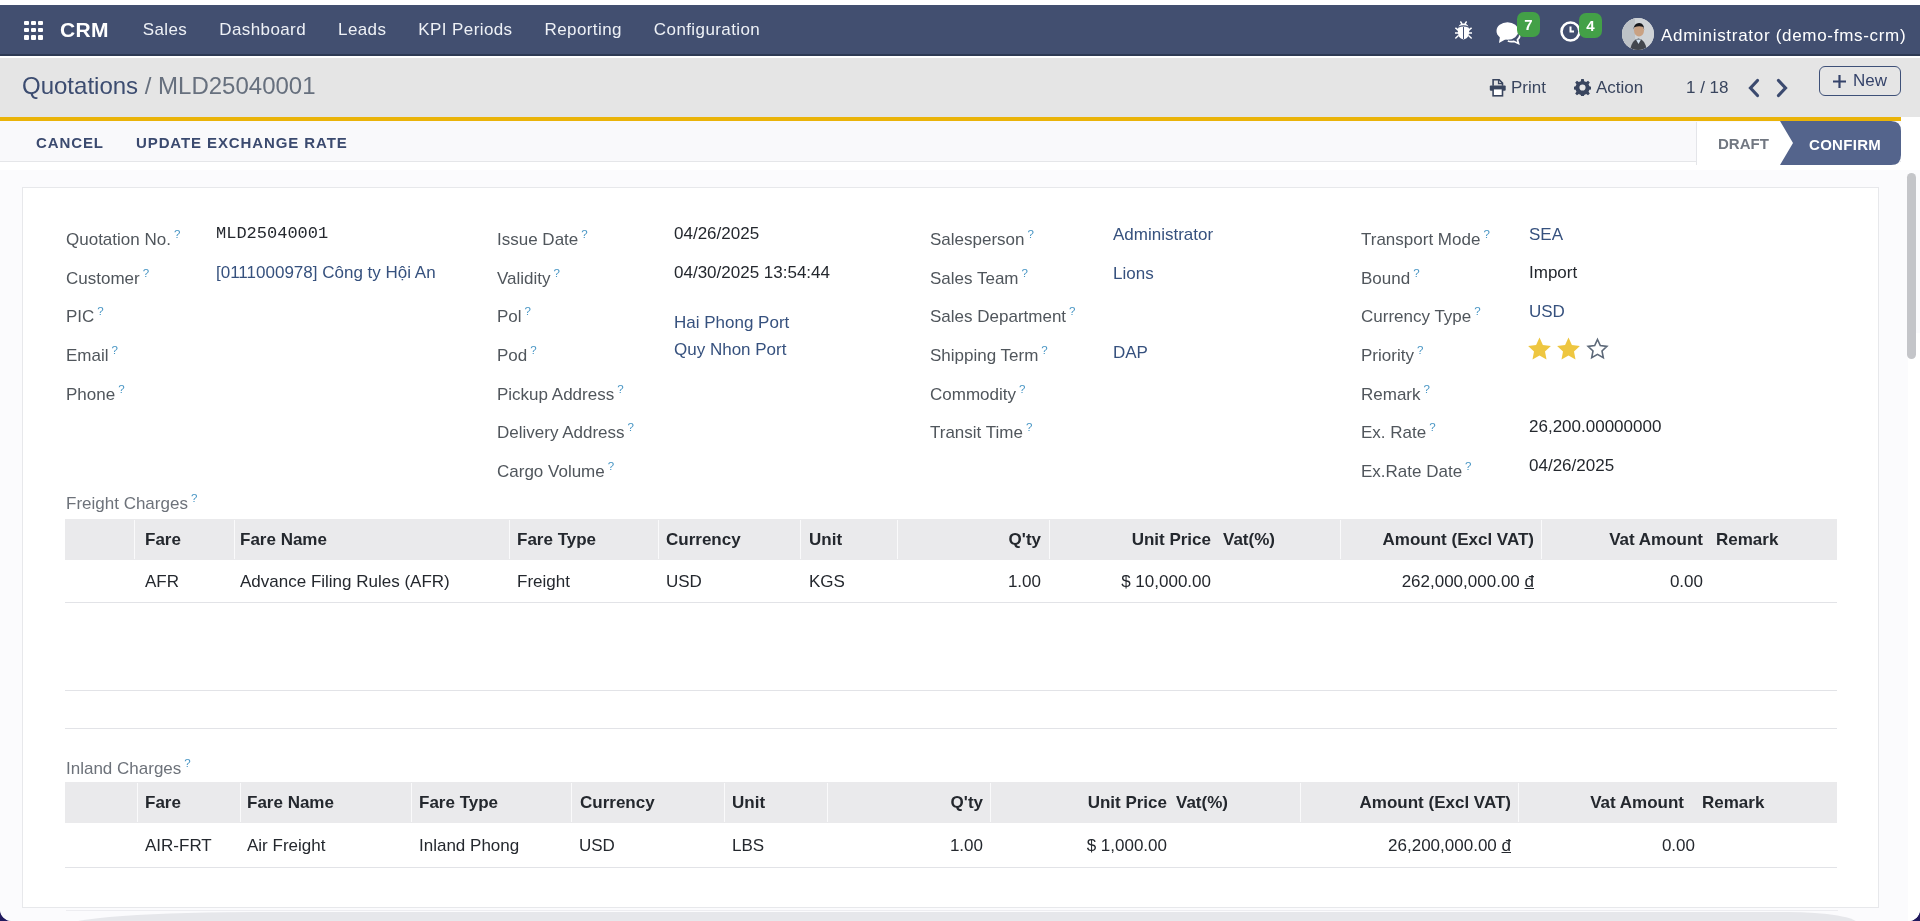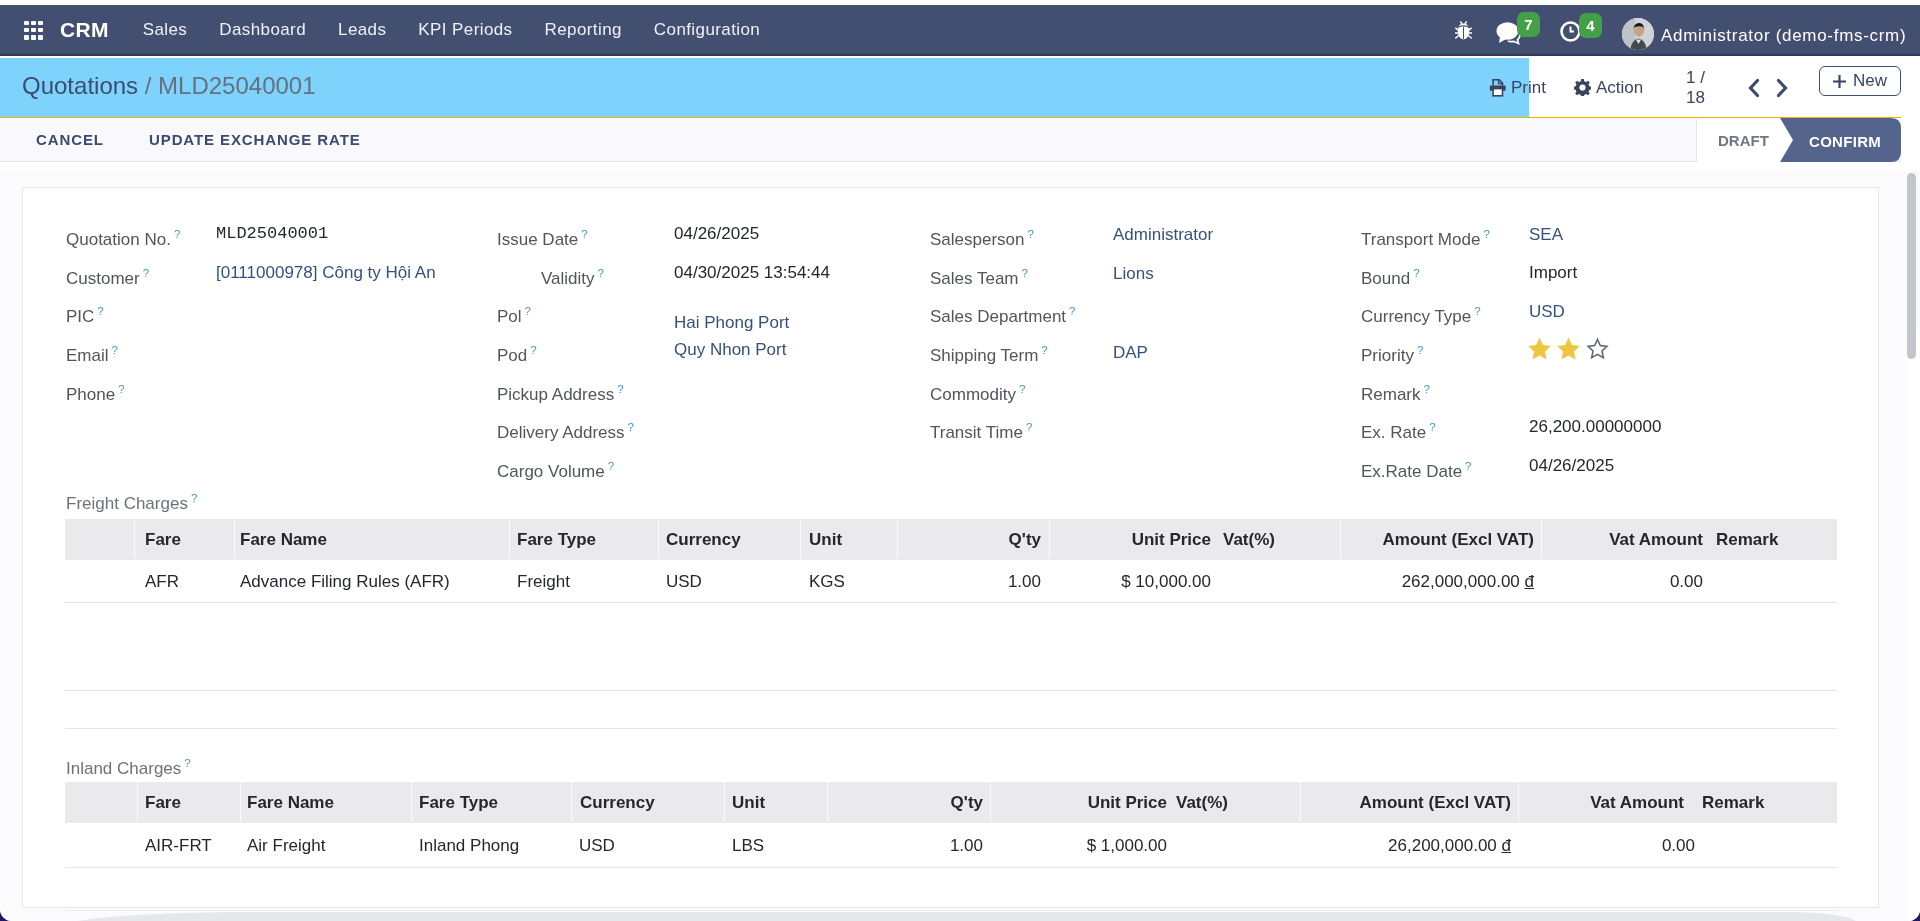--- a/index.html
+++ b/index.html
@@ -16,28 +16,28 @@
   .gridicon div { background:#fff; border-radius:1px; }
   .brand { color:#fff; font-size:21px; font-weight:600; margin-left:17px; letter-spacing:.3px; }
   .menu { display:flex; color:#eef1f6; font-size:17px; letter-spacing:.4px; margin-left:18px; }
   .menu span { padding:0 16px; }
   .badge { position:absolute; background:#43a047; color:#fff; font-size:15px; text-align:center;
            font-weight:bold; border-radius:7px; width:23px; height:25px; line-height:25px; z-index:2; }
   .avatar { width:32px; height:32px; border-radius:50%; background:#cfd4da; display:block;
             position:relative; overflow:hidden; }
   .uname { font-size:17px; letter-spacing:.7px; color:#fff; }
   
-  .crumbbar { position:absolute; left:0; top:58px; width:1529px; height:59px; background:#7dd3fc; }
+  .crumbbar { position:absolute; left:0; top:58px; width:1920px; height:59px; background:#e5e5e5; }
   .crumbs { position:absolute; left:22px; top:14px; font-size:24px; color:#67707e; }
   .crumbs .act { color:#3c4c70; }
   .ctrl { position:absolute; top:0; height:59px; display:flex; align-items:center; color:#39455e;
           font-size:17px; }
   
   .statusbar { position:absolute; left:0; top:117px; width:1920px; height:45px; background:#f9f9fb;
-               border-top:1px solid #eab308; border-bottom:1px solid #e5e6e9; }
+               border-top:4px solid #eab308; border-bottom:1px solid #e5e6e9; }
   .sbtn { position:absolute; top:0; height:43px; line-height:43px; font-size:15px; font-weight:bold;
           color:#3b4a6f; letter-spacing:.9px; }
   .draftseg { position:absolute; left:1696px; top:1px; width:97px; height:43px; background:#fff;
               border-left:1px solid #e4e5e9; line-height:43px; padding-left:21px;
               font-size:15px; font-weight:bold; color:#717781; }
   
   .content { position:absolute; left:0; top:170px; width:1920px; height:758px; background:#fbfbfd; }
   .sheet { position:absolute; left:22px; top:17px; width:1857px; height:721px; background:#fff;
            border:1px solid #e7e8eb; }
   .fl { position:absolute; font-size:17px; color:#50565c; white-space:nowrap; line-height:22px; }
@@ -153,21 +153,21 @@
     </span>
     <span class="ctrl" style="left:1819px;top:8px;height:30px;width:82px;border:1.5px solid #3e5078;
       border-radius:6px;justify-content:center;color:#35436a;font-size:17px;">
       <svg width="13" height="13" viewBox="0 0 12 12" style="margin-right:7px;">
           <path d="M5 0 h2 v5 h5 v2 h-5 v5 h-2 v-5 h-5 v-2 h5 z" fill="#35436a"></path>
         </svg>New</span>
   </div>
 
   <div class="statusbar">
     <span class="sbtn" style="left:36px;">CANCEL</span>
-    <span class="sbtn" style="left:136px;margin-left:13px;">UPDATE EXCHANGE RATE</span>
+    <span class="sbtn" style="left:136px;">UPDATE EXCHANGE RATE</span>
     <div class="draftseg">DRAFT</div>
     <svg style="position:absolute;left:1780px;top:0;" width="121" height="44" viewBox="0 0 121 44">
       <path d="M0 0 H111 Q121 0 121 10 V34 Q121 44 111 44 H0 L13 22 Z" fill="#54648c"></path>
       <text x="29" y="29" font-family="Liberation Sans" font-size="15" font-weight="bold" fill="#fff" letter-spacing="0.3">CONFIRM</text>
     </svg>
   </div>
   <div class="sbtrack2"></div>
 
   <div class="content">
     <div class="sheet"></div>
@@ -175,21 +175,21 @@
     <span class="fl" style="left:66px;top:53px;">Quotation No.<sup class="q">?</sup></span>
     <span class="fv" style="left:216px;top:53px;font-family:Liberation Mono, monospace;">MLD25040001</span>
     <span class="fl" style="left:66px;top:92px;">Customer<sup class="q">?</sup></span>
     <span class="fv lk" style="left:216px;top:92px;">[0111000978] Công ty Hội An</span>
     <span class="fl" style="left:66px;top:130px;">PIC<sup class="q">?</sup></span>
     <span class="fl" style="left:66px;top:169px;">Email<sup class="q">?</sup></span>
     <span class="fl" style="left:66px;top:208px;">Phone<sup class="q">?</sup></span>
 
     <span class="fl" style="left:497px;top:53px;">Issue Date<sup class="q">?</sup></span>
     <span class="fv" style="left:674px;top:53px;">04/26/2025</span>
-    <span class="fl" style="left:497px;top:92px;margin-left:44px;">Validity<sup class="q">?</sup></span>
+    <span class="fl" style="left:497px;top:92px;">Validity<sup class="q">?</sup></span>
     <span class="fv" style="left:674px;top:92px;">04/30/2025 13:54:44</span>
     <span class="fl" style="left:497px;top:130px;">Pol<sup class="q">?</sup></span>
     <span class="fv lk" style="left:674px;top:130px;margin-top:12px;">Hai Phong Port</span>
     <span class="fl" style="left:497px;top:169px;">Pod<sup class="q">?</sup></span>
     <span class="fv lk" style="left:674px;top:169px;">Quy Nhon Port</span>
     <span class="fl" style="left:497px;top:208px;">Pickup Address<sup class="q">?</sup></span>
     <span class="fl" style="left:497px;top:246px;">Delivery Address<sup class="q">?</sup></span>
     <span class="fl" style="left:497px;top:285px;">Cargo Volume<sup class="q">?</sup></span>
 
     <span class="fl" style="left:930px;top:53px;">Salesperson<sup class="q">?</sup></span>

